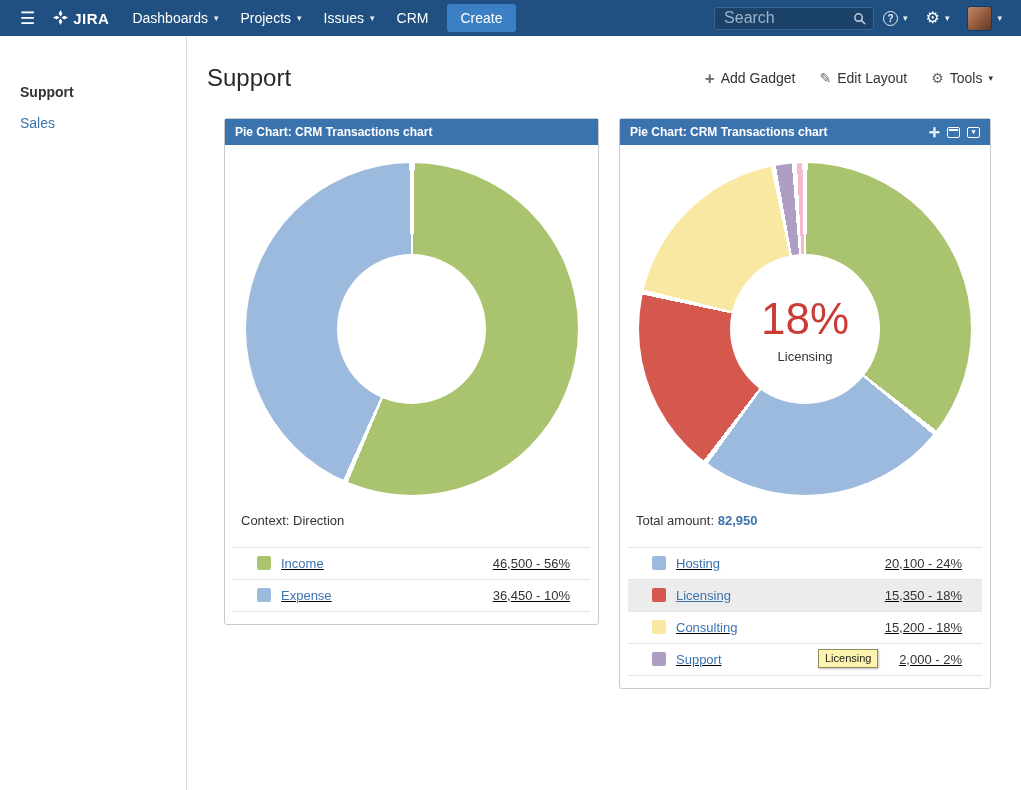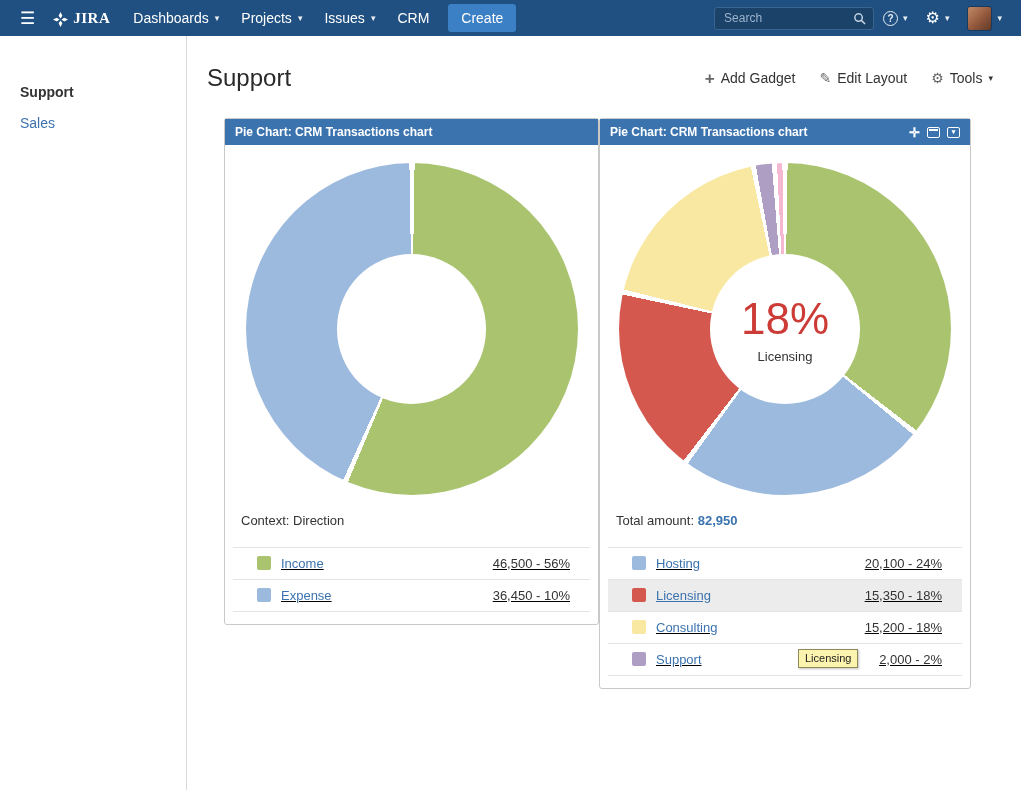--- a/index.html
+++ b/index.html
@@ -6,28 +6,28 @@
   body {
     margin: 0; width: 1021px; height: 790px; background: #fff;
     font-family: "Liberation Sans", sans-serif; overflow: hidden;
   }
   
   .navbar {
     height: 36px; background: #205081; display: flex; align-items: center;
     padding: 0 10px; color: #fff;
   }
   .hamburger { font-size: 17px; padding: 0 10px; cursor: pointer; }
-  .brand { display: flex; align-items: flex-end; gap: 5px; font-weight: bold; font-size: 15px; padding: 0 12px 0 8px; letter-spacing: .5px; font-family: Liberation Serif, serif; }
+  .brand { display: flex; align-items: flex-start; gap: 5px; font-weight: bold; font-size: 15px; padding: 0 12px 0 8px; letter-spacing: .5px; }
   .brand svg { display: block; }
   .nav-item { font-size: 14px; padding: 0 11px; height: 36px; display: flex; align-items: center; gap: 6px; cursor: pointer; }
   .caret { font-size: 9px; opacity: .9; }
   .create-btn { background: #3b7fc4; border-radius: 3px; padding: 6px 13px; font-size: 14px; margin-left: 8px; cursor: pointer; }
   .nav-spacer { flex: 1; }
   .search-box { display: flex; align-items: center; background: #1b4269; border: 1px solid #39648f; border-radius: 3px; height: 23px; padding: 0 7px; width: 160px; }
-  .search-box input { background: transparent; border: none; color: #fff; font-size: 12px; width: 118px; outline: none; font-family: "Liberation Sans", sans-serif; }
+  .search-box input { background: transparent; border: none; color: #fff; font-size: 16px; width: 118px; outline: none; font-family: "Liberation Sans", sans-serif; }
   .search-box input::placeholder { color: #9db3cc; }
   .search-box svg { margin-left: auto; display: block; }
   .icon-btn { display: flex; align-items: center; gap: 5px; padding: 0 9px; height: 36px; cursor: pointer; }
   .qmark { width: 15px; height: 15px; border: 1px solid #e6ecf3; border-radius: 50%; display: grid; place-items: center; font-size: 10px; font-weight: bold; color: #e6ecf3; }
   .gearglyph { font-size: 16px; line-height: 1; }
   .avatar { width: 25px; height: 25px; border-radius: 3px; border: 1px solid #173a5e; background: linear-gradient(135deg,#c08a66 0%,#93583c 55%,#5f3a28 100%); }
   
   .content { display: flex; height: 754px; }
   .sidebar { width: 187px; flex-shrink: 0; border-right: 1px solid #d9d9d9; padding: 48px 0 0 20px; }
   .sidebar-item { font-size: 14px; margin-bottom: 15px; cursor: pointer; }
@@ -35,21 +35,21 @@
   .sidebar-item.link { color: #3b73af; }
   main { flex: 1; padding: 28px 28px 0 20px; }
   .page-header { display: flex; align-items: center; }
   .page-title { font-size: 24px; font-weight: 500; color: #292929; margin: 0; }
   .toolbar { margin-left: auto; display: flex; gap: 24px; align-items: center; font-size: 14px; color: #333; }
   .tool-btn { display: flex; align-items: center; gap: 6px; cursor: pointer; }
   .tool-icon { color: #666; font-size: 14px; }
   .tool-icon.plus { font-size: 17px; font-weight: bold; line-height: 1; }
   .tool-caret { font-size: 9px; color: #333; }
   
-  .gadgets { display: flex; margin-top: 26px; padding-left: 17px; align-items: flex-start; }
+  .gadgets { display: flex; gap: 20px; margin-top: 26px; padding-left: 17px; align-items: flex-start; }
   .gadget { border: 1px solid #c9c9c9; border-radius: 3px; background: #fff; position: relative; }
   .gadget.g0 { width: 375px; }
   .gadget.g1 { width: 372px; }
   .gadget-header { background: #3b73af; color: #fff; font-size: 12px; font-weight: bold; height: 26px; display: flex; align-items: center; padding: 0 10px; }
   .gadget-tools { margin-left: auto; display: flex; gap: 7px; align-items: center; }
   .tool-move { font-size: 13px; line-height: 1; cursor: move; }
   .tool-box { width: 13px; height: 11px; border: 1px solid #fff; border-radius: 2px; position: relative; cursor: pointer; }
   .tool-box.max::after { content: ""; position: absolute; left: 1px; right: 1px; top: 1px; height: 2px; background: #fff; }
   .tool-box.menu { display: grid; place-items: center; font-size: 7px; }
   .donut { width: 332px; height: 332px; border-radius: 50%; margin: 18px auto 0; position: relative; }

